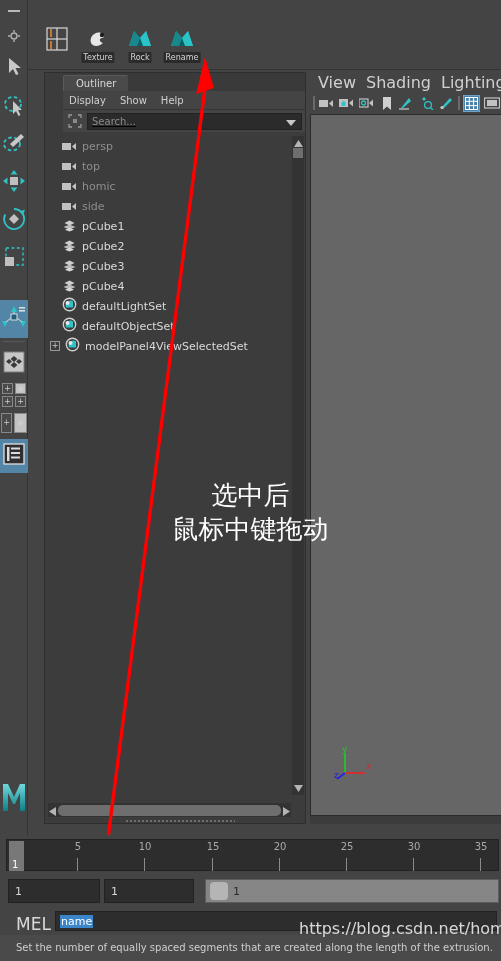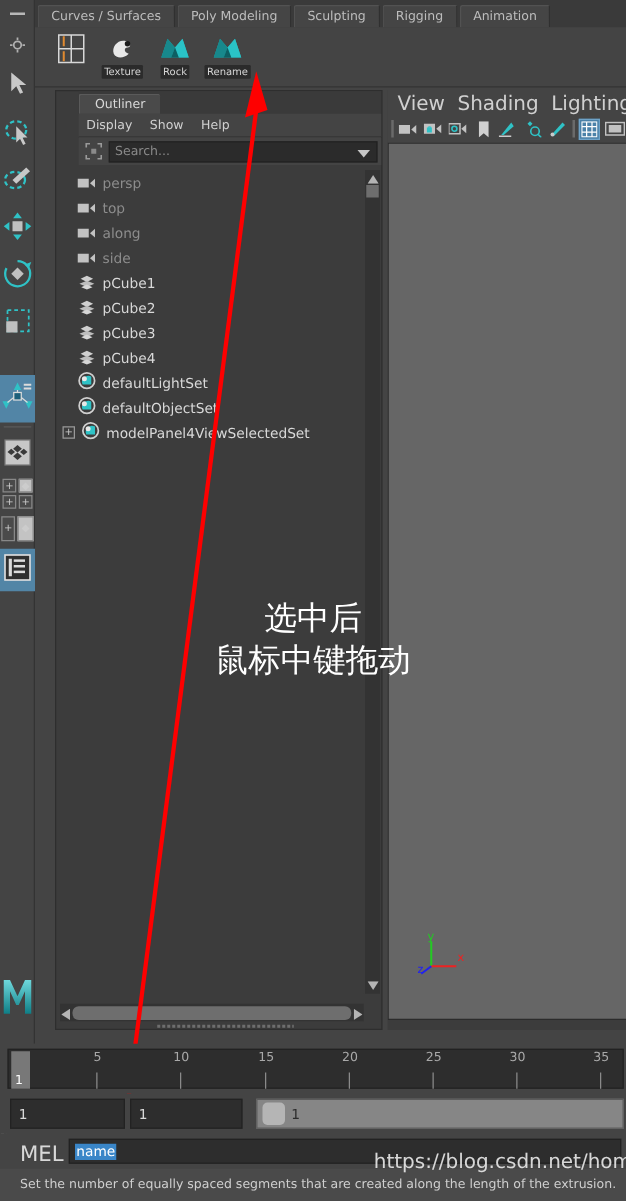--- a/index.html
+++ b/index.html
@@ -84,20 +84,21 @@
   .ol-menu span { color: #d0d0d0; font-size: 10px; }
   .ol-search {
     height: 22px; background: #444444; display: flex; align-items: center;
     padding: 0 3px; gap: 3px;
   }
   .ol-searchicon { width: 18px; height: 16px; display:flex;align-items:center;justify-content:center;}
   .ol-searchbox {
     flex: 1; height: 17px; background: #2b2b2b; border: 1px solid #222;
     display: flex; align-items: center; justify-content: space-between;
     padding: 0 4px;
+    text-decoration: underline;
   }
   .ol-searchbox .ph { color: #8a8a8a; font-size: 10px; }
   .ol-list {
     position: absolute; left: 3px; top: 63px; right: 14px; bottom: 28px;
     background: #3c3c3c; overflow: hidden;
   }
   .ol-row { height: 20px; display: flex; align-items: center; padding-left: 14px; gap: 5px; }
   .ol-row.ind { padding-left: 2px; }
   .ol-name { font-size: 11px; color: #d9d9d9; }
   .ol-name.dim { color: #8d8d8d; }
@@ -203,27 +204,20 @@
     background-size: 4px 5px;
   }
 </style>
 </head>
 <body>
 
 <div id="app">
 
   <div class="leftstrip"></div>
 
-  <div class="tabbar">
-    <div class="tab first">Curves / Surfaces</div>
-    <div class="tab">Poly Modeling</div>
-    <div class="tab">Sculpting</div>
-    <div class="tab">Rigging</div>
-    <div class="tab">Animation</div>
-  </div>
 
   <div class="shelf">
     <div class="shelfitems">
       <div class="shelfbtn">
         <span class="glyph">
           <svg width="34" height="30" viewBox="0 0 34 30">
             <rect x="8" y="3" width="20" height="22" fill="none" stroke="#d8d8d8" stroke-width="1.2"></rect>
             <line x1="18" y1="3" x2="18" y2="25" stroke="#d8d8d8" stroke-width="1.2"></line>
             <line x1="8" y1="14" x2="28" y2="14" stroke="#d8d8d8" stroke-width="1.2"></line>
             <line x1="12" y1="4" x2="12" y2="12" stroke="#e08a30" stroke-width="1.6"></line>
@@ -473,21 +467,21 @@
         <span class="ol-name dim">top</span>
       </div>
 
       <div class="ol-row">
         <span>
           <svg width="15" height="11" viewBox="0 0 15 11">
               <rect x="0" y="2" width="9" height="7" fill="#c2c2c2"></rect>
               <path d="M10 5.5 L14 2 L14 9 Z" fill="#c2c2c2"></path>
             </svg>
         </span>
-        <span class="ol-name dim">along</span>
+        <span class="ol-name dim">homic</span>
       </div>
 
       <div class="ol-row">
         <span>
           <svg width="15" height="11" viewBox="0 0 15 11">
               <rect x="0" y="2" width="9" height="7" fill="#c2c2c2"></rect>
               <path d="M10 5.5 L14 2 L14 9 Z" fill="#c2c2c2"></path>
             </svg>
         </span>
         <span class="ol-name dim">side</span>

